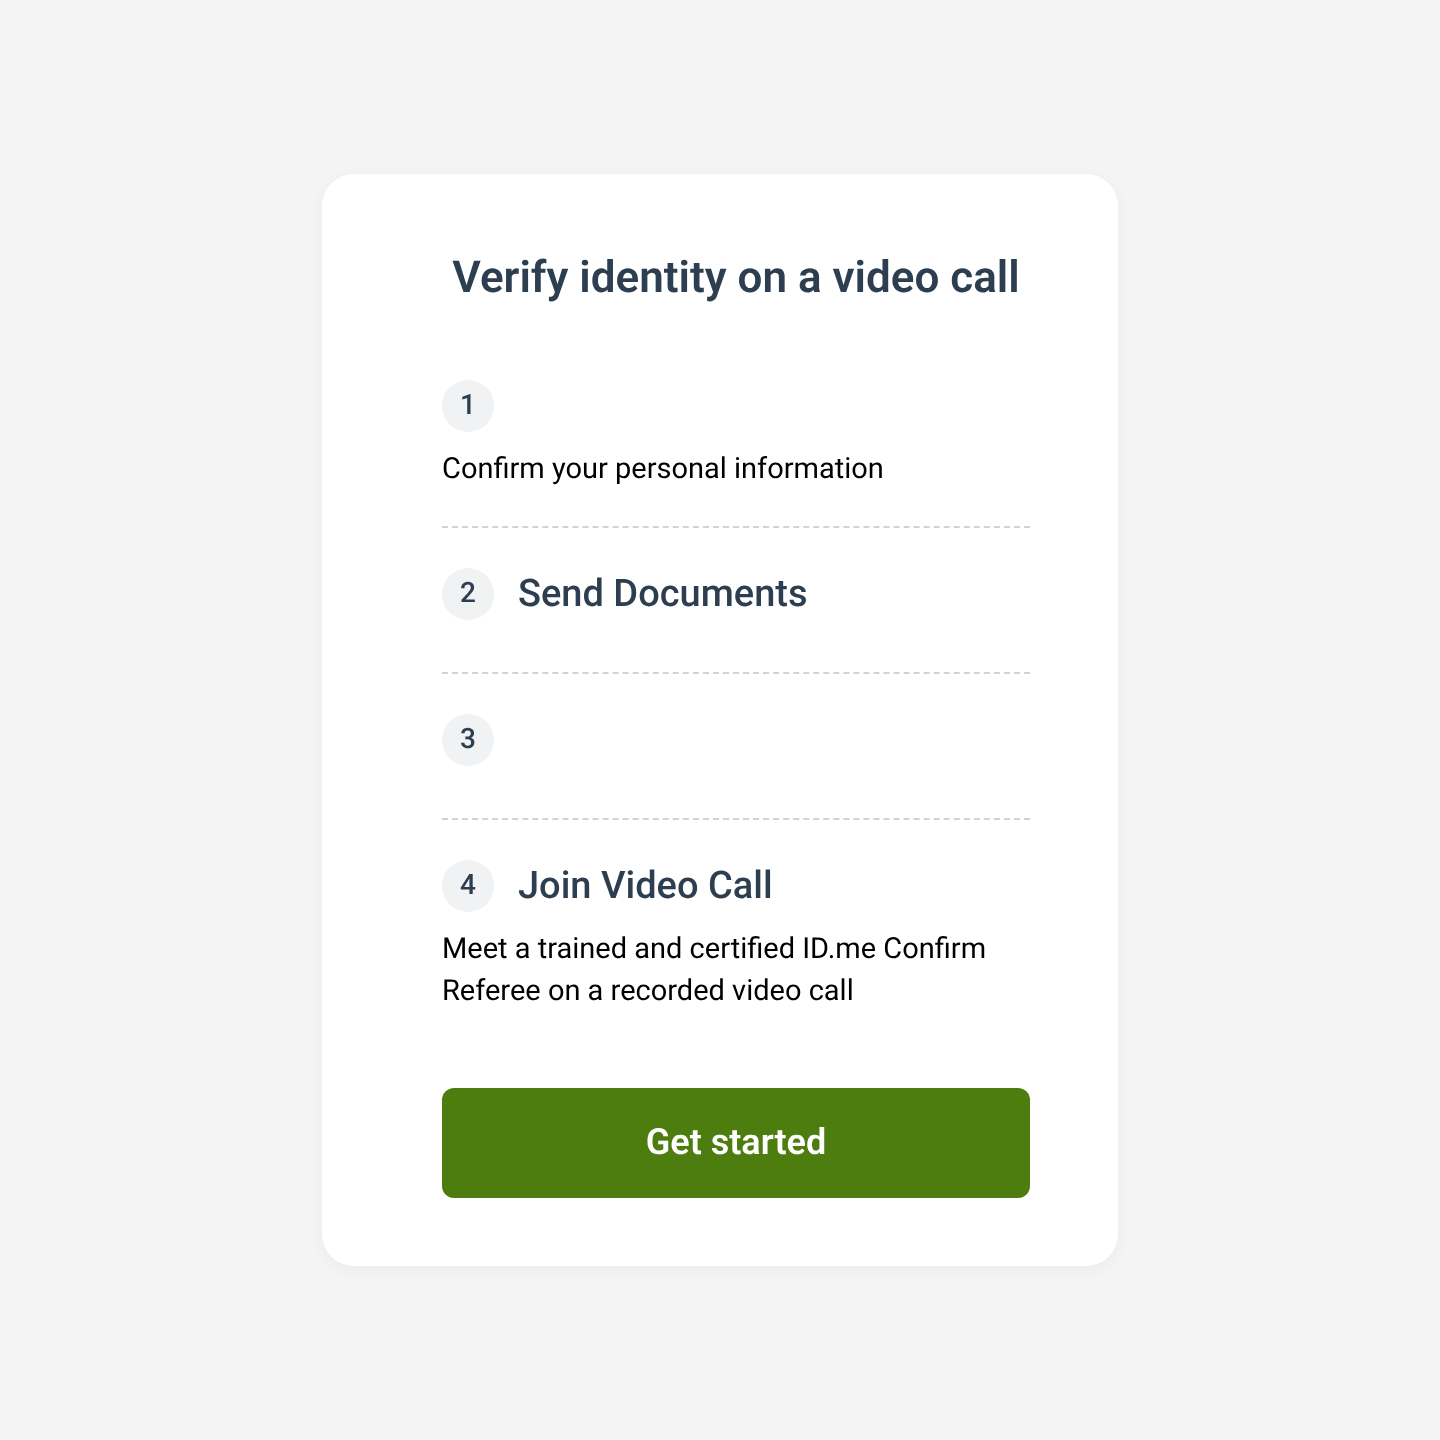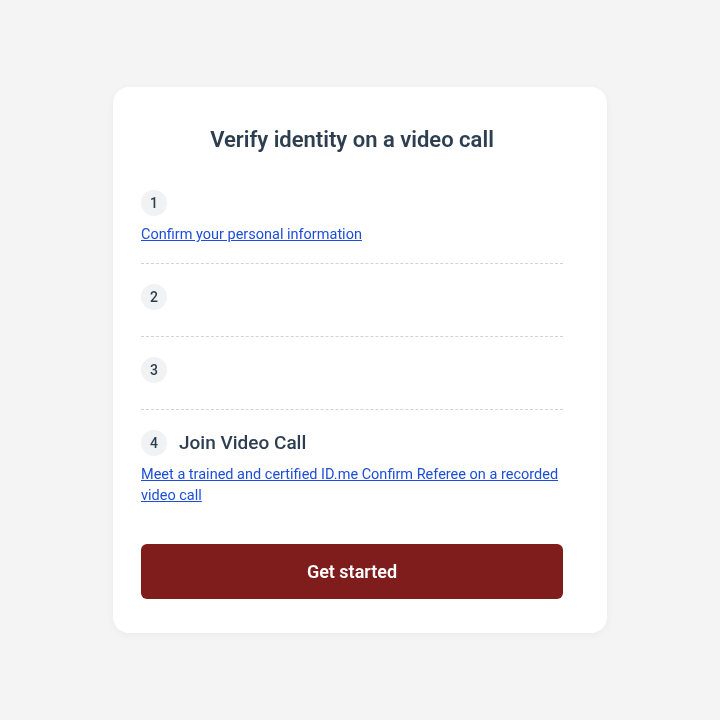--- a/index.html
+++ b/index.html
@@ -12,22 +12,22 @@
       background: #f4f4f5;
       width: 720px;
       height: 720px;
       display: flex;
       align-items: center;
       justify-content: center;
     }
     .card {
       background: #ffffff;
       border-radius: 16px;
-      width: 494px;
-      padding: 40px 44px 34px 28px;
+      width: 398px;
+      padding: 40px 44px 34px 60px;
       box-shadow: 0 2px 8px rgba(0,0,0,0.04);
     }
     .title {
       font-size: 22px;
       font-weight: 600;
       color: #2d3e50;
       text-align: center;
       margin-bottom: 38px;
     }
     .steps {
@@ -56,31 +56,30 @@
       justify-content: center;
       flex-shrink: 0;
     }
     .step-title {
       font-size: 19px;
       font-weight: 500;
       color: #2d3e50;
     }
     .step-desc {
       font-size: 14.5px;
-      color: #1d4ed8;
+      color: #000000;
       line-height: 1.45;
-      text-decoration: underline;
     }
     .divider {
       border: none;
       border-top: 1.5px dashed #d0d4d9;
       margin: 0 0 20px 0;
     }
     .cta {
-      background: #7f1d1d;
+      background: #4d7c0f;
       color: #ffffff;
       border: none;
       width: 100%;
       padding: 17px 0;
       font-size: 18px;
       font-weight: 600;
       border-radius: 6px;
       cursor: pointer;
       margin-top: 20px;
       font-family: inherit;
@@ -97,20 +96,21 @@
       <div class="step-header">
         <div class="step-num">1</div>
       </div>
       <div class="step-desc">Confirm your personal information</div>
     </div>
     <hr class="divider">
 
     <div class="step">
       <div class="step-header">
         <div class="step-num">2</div>
+        <div class="step-title">Send Documents</div>
       </div>
     </div>
     <hr class="divider">
 
     <div class="step">
       <div class="step-header">
         <div class="step-num">3</div>
       </div>
     </div>
     <hr class="divider">

